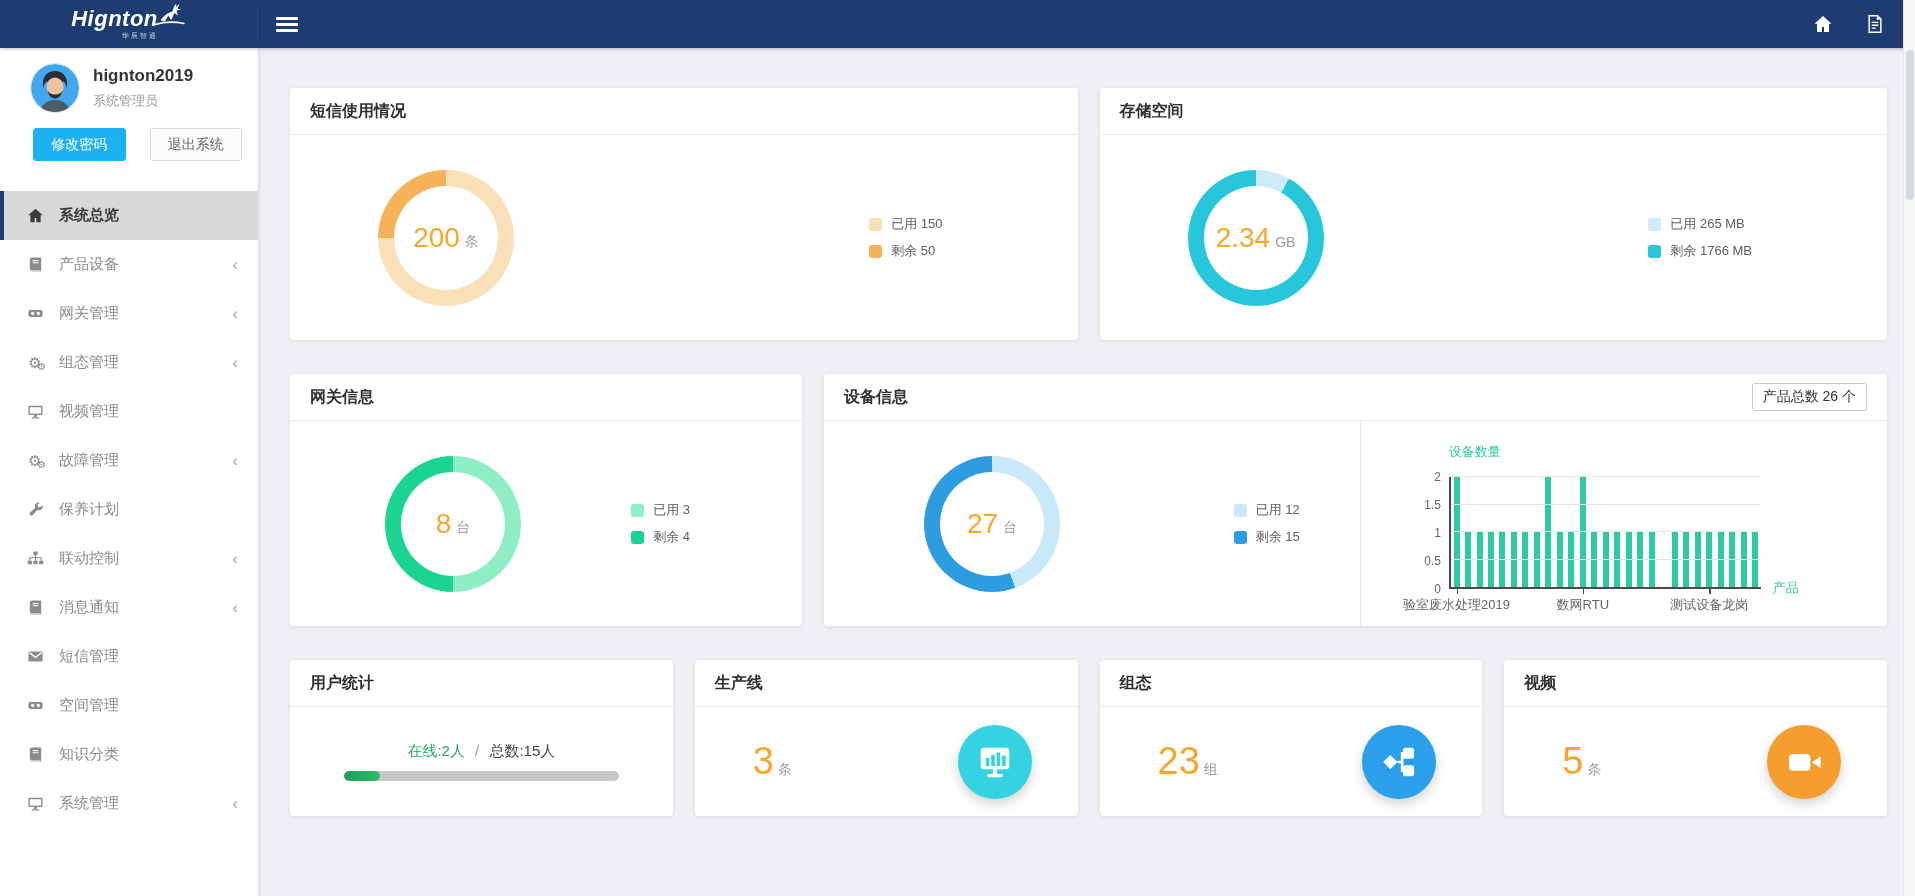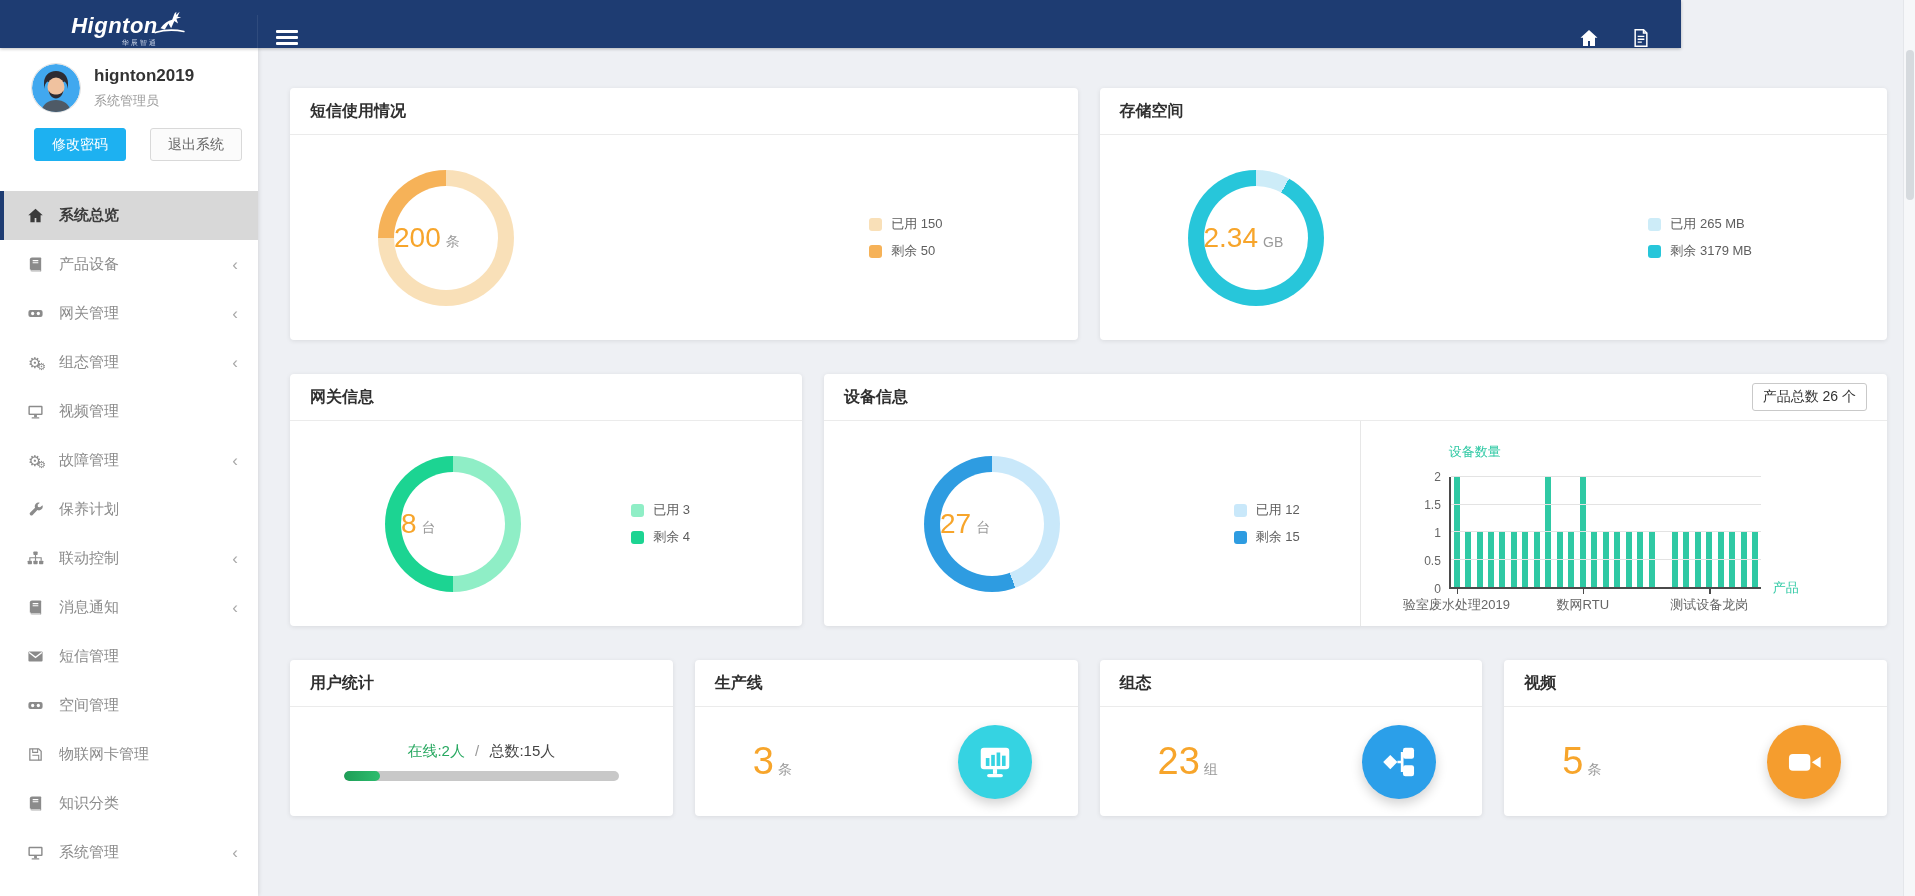--- a/index.html
+++ b/index.html
@@ -1,38 +1,38 @@
 <!DOCTYPE html>
 <html><head>
 <meta charset="utf-8">
 <style>
   * { margin:0; padding:0; box-sizing:border-box; }
   html,body { width:1915px; height:896px; overflow:hidden; background:#eef0f4;
               font-family:"Liberation Sans","DejaVu Sans",sans-serif; }
   .app { position:relative; width:1915px; height:896px; }
 
   
-  .topbar { position:absolute; top:0; left:0; width:1681px; height:48px; background:#1e3c72;
-            display:flex; align-items:flex-end; z-index:5; box-shadow:0 1px 3px rgba(0,0,0,.25); }
+  .topbar { position:absolute; top:0; left:0; width:1915px; height:48px; background:#1e3c72;
+            display:flex; align-items:center; z-index:5; box-shadow:0 1px 3px rgba(0,0,0,.25); }
   .brand { width:258px; display:flex; align-items:center; justify-content:center;
            border-right:1px solid rgba(255,255,255,.08); position:relative; }
   .brand-text { color:#fff; font-size:22px; font-weight:bold; font-style:italic; letter-spacing:.5px; line-height:1; }
   .brand-sub { color:#cfd9ea; font-size:7px; letter-spacing:2px; text-align:right; margin-top:1px; }
   .brand-deer { margin-left:-6px; margin-top:-14px; }
   .topbar-rest { flex:1; display:flex; align-items:center; }
   .hamburger { margin-left:18px; width:22px; cursor:pointer; }
   .hamburger i { display:block; height:3px; background:#fff; margin:3px 0; border-radius:1px; }
   .topbar-icons { margin-left:auto; margin-right:30px; display:flex; gap:32px; align-items:center; }
   .topbar-icons .tico { width:20px; height:20px; cursor:pointer; display:flex; }
   .topbar-icons svg { width:20px; height:20px; }
 
   
   .sidebar { position:absolute; top:48px; left:0; width:258px; bottom:0; background:#fff;
              box-shadow:1px 0 4px rgba(0,0,0,.10); z-index:4; }
-  .user-panel { padding:16px 16px 6px 32px; }
+  .user-panel { padding:16px 16px 6px 15px;margin-left:16px; }
   .user-row { display:flex; align-items:center; gap:14px; }
   .avatar { width:48px; height:48px; border-radius:50%; overflow:hidden; flex:0 0 48px;
             box-shadow:0 0 0 1px #e2e2e2; }
   .user-name { font-size:17px; font-weight:bold; color:#333; }
   .user-role { font-size:13px; color:#9b9b9b; margin-top:6px; }
   .user-btns { display:flex; gap:24px; margin:16px 0 14px 2px; }
   .btn { width:94px; height:33px; font-size:14px; border-radius:3px; cursor:pointer;
          display:flex; align-items:center; justify-content:center; }
   .btn-primary { background:#1db1f1; color:#fff; border:1px solid #1db1f1; }
   .btn-plain { background:#fbfbfb; color:#666; border:1px solid #d9d9d9; }
@@ -60,21 +60,21 @@
           display:flex; flex-direction:column; }
   .card-h { height:47px; flex:0 0 47px; border-bottom:1px solid #ebebeb; display:flex; align-items:center;
             padding:0 20px; font-size:16px; font-weight:bold; color:#2f2f2f; }
   .card-b { flex:1; display:flex; align-items:center; position:relative; }
   .flex1 { flex:1; }
   .w-gateway { flex:0 0 512px; }
 
   
   .donut { width:136px; height:136px; border-radius:50%; position:relative; flex:0 0 136px; }
   .donut-hole { position:absolute; inset:16px; background:#fff; border-radius:50%;
-                display:flex; align-items:center; }
+                display:flex; align-items:center; justify-content:center; }
   .donut-num { font-size:28px; color:#f7a52b; }
   .donut-unit { font-size:14px; color:#9a9a9a; margin-left:5px; margin-top:9px; }
   .legend { display:flex; flex-direction:column; gap:9px; }
   .legend-row { display:flex; align-items:center; }
   .sw { width:13px; height:13px; border-radius:3px; margin-right:9px; flex:0 0 13px; }
   .lg-txt { font-size:13px; color:#5e5e5e; }
   .donut-ml { margin-left:88px; }
   .legend-mr { margin-left:auto; margin-right:135px; }
   .gw .donut-ml { margin-left:95px; }
   .gw .legend-mr { margin-right:112px; }
@@ -285,29 +285,20 @@
             <svg viewBox="0 0 24 24">
               <rect x="2" y="7" width="20" height="10" rx="3" fill="currentColor"></rect>
               <circle cx="8" cy="12" r="2.3" fill="#fff"></circle>
               <circle cx="16" cy="12" r="2.3" fill="#fff"></circle>
             </svg>
           </span>
           <span class="mi-label">空间管理</span>
         </div>
         <div class="menu-item">
           <span class="mi-icon">
-            <svg viewBox="0 0 24 24" fill="none" stroke="currentColor" stroke-width="1.8">
-              <path d="M4 4h12.5L20 7.5V20H4z"></path>
-              <path d="M8 4v5h7V4M7.5 13h9v7" stroke-width="1.5"></path>
-            </svg>
-          </span>
-          <span class="mi-label">物联网卡管理</span>
-        </div>
-        <div class="menu-item">
-          <span class="mi-icon">
             <svg viewBox="0 0 24 24">
               <path d="M7 2h12a1 1 0 0 1 1 1v18a1 1 0 0 1-1 1H7a3 3 0 0 1-3-3V5a3 3 0 0 1 3-3z" fill="currentColor"></path>
               <path d="M8 6.5h8M8 9.5h8" stroke="#fff" stroke-width="1.5"></path>
               <path d="M4 18.5a2.5 2.5 0 0 0 2.5 2.5H19" stroke="#fff" stroke-width="1.2" fill="none"></path>
             </svg>
           </span>
           <span class="mi-label">知识分类</span>
         </div>
         <div class="menu-item">
           <span class="mi-icon">
@@ -358,21 +349,21 @@
               <span class="donut-unit">GB</span>
             </div>
           </div>
           <div class="legend legend-mr">
               <div class="legend-row">
                 <span class="sw" style="background:#cdecf8"></span>
                 <span class="lg-txt">已用 265 MB</span>
               </div>
               <div class="legend-row">
                 <span class="sw" style="background:#27c6da"></span>
-                <span class="lg-txt">剩余 3179 MB</span>
+                <span class="lg-txt">剩余 1766 MB</span>
               </div>
             </div>
         </div>
       </section>
     </div>
 
     <div class="row r2">
       <section class="card w-gateway gw">
         <header class="card-h">网关信息</header>
         <div class="card-b">

